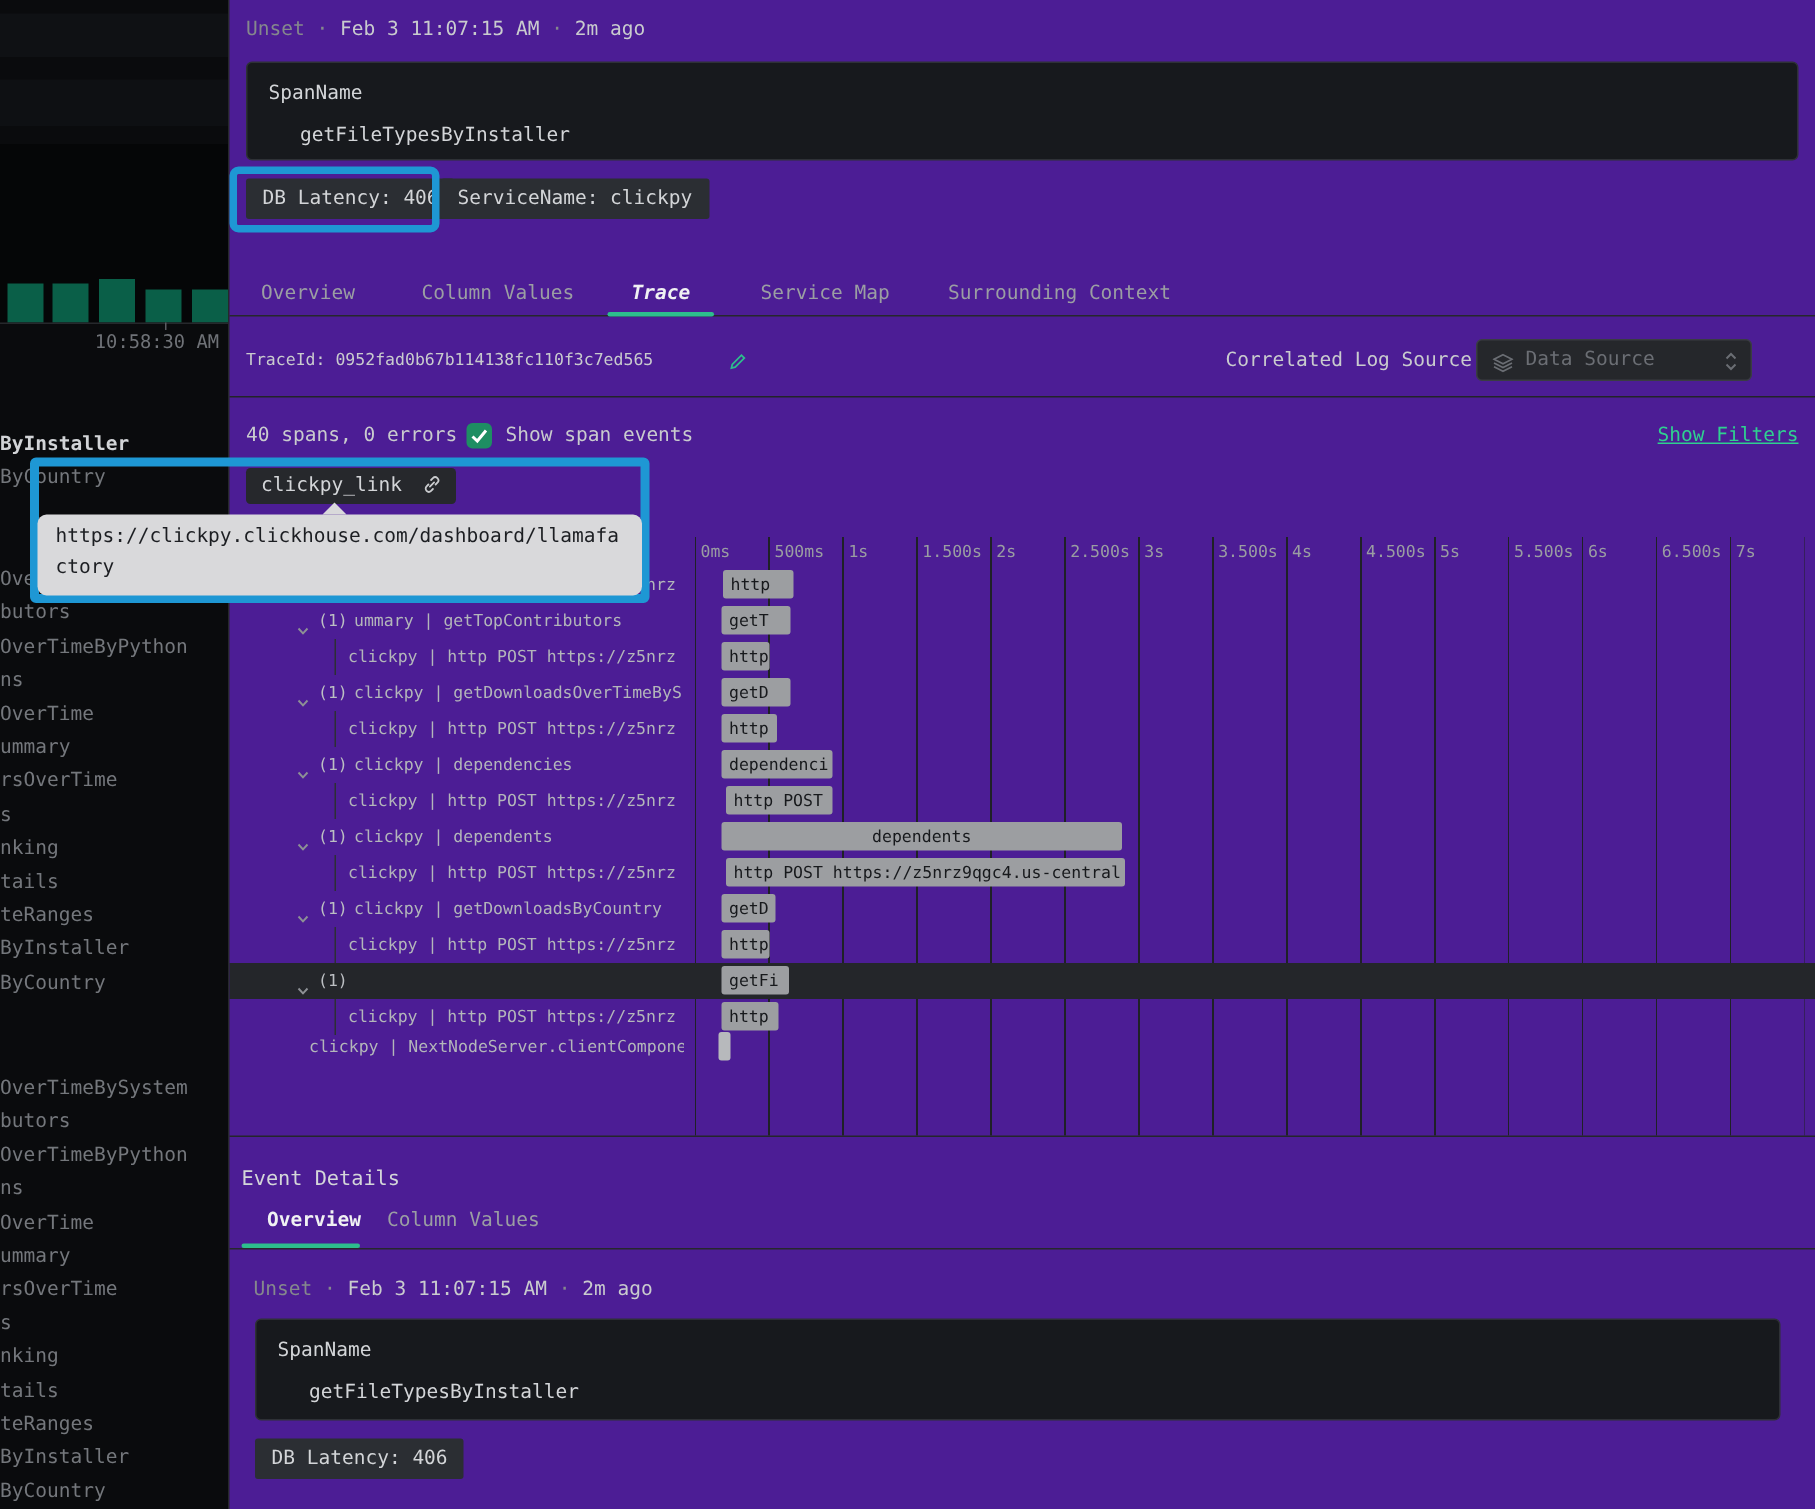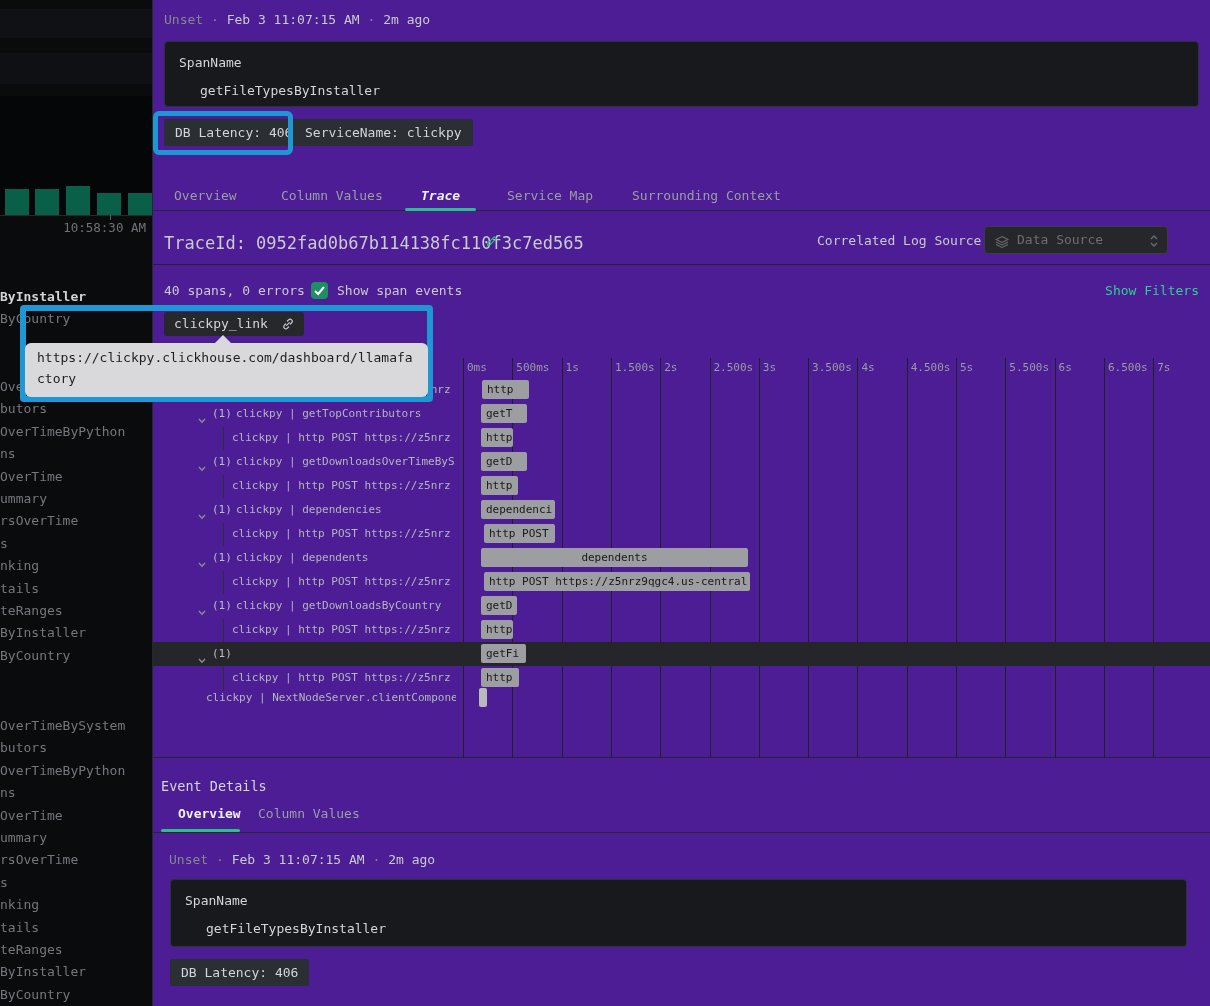--- a/index.html
+++ b/index.html
@@ -32,21 +32,21 @@
     border-radius:2px; font-size:13px; color:#d3d5d8; white-space:nowrap; }
 
   .tabbar-border { position:absolute; left:0; top:210px; width:1058px; height:1px; background:#26282c; }
   .tab { position:absolute; top:186px; height:20px; line-height:20px; font-size:13px; color:#9b9ea3; cursor:default; }
   .tab.active { color:#f0f1f3; font-weight:bold;font-style:italic; }
   .tab-underline { position:absolute; top:208px; height:3px; background:#2dbe8d; border-radius:2px; }
 
   .select { position:absolute; background:#25272b; border:1px solid #3a3d42; border-radius:4px; }
   .select .ph { position:absolute; left:32px; top:5px; font-size:13px; color:#6b6e74; }
 
-  .greenlink { color:#2fd090; font-size:13px; }
+  .greenlink { color:#2fd090; font-size:13px; text-decoration:underline; }
   .checkbox { position:absolute; width:17px; height:17px; border-radius:4px; background:#1e8e63; }
   .chip { position:absolute; height:24px; line-height:24px; background:#26282c; border-radius:3px;
     padding:0 10px; font-size:13px; color:#d3d5d8; white-space:nowrap; }
 
   
   .grid { position:absolute; left:310px; top:358px; width:740px; height:399px;
     background:repeating-linear-gradient(to right,#1f2126 0px,#1f2126 1px,transparent 1px,transparent 49.3px); }
   .axis-lab { position:absolute; top:361px; font-size:11px; color:#9a9da2; white-space:nowrap; }
   .rows { position:absolute; left:0; top:378px; width:1058px; height:336px; }
   .trow { position:absolute; left:0; width:1058px; height:24px; }
@@ -147,21 +147,21 @@
     <div class="tabbar-border"></div>
     <div id="main-tabs">
         <div class="tab" style="left: 21px;">Overview</div>
         <div class="tab" style="left: 128px;">Column Values</div>
         <div class="tab active" style="left: 268px;">Trace</div>
         <div class="tab" style="left: 354px;">Service Map</div>
         <div class="tab" style="left: 479px;">Surrounding Context</div>
       </div>
     <div class="tab-underline" style="left:252px;width:71px;"></div>
 
-    <div class="abs txt" style="left:11px;top:233px;font-size:17px;">TraceId: 0952fad0b67b114138fc110f3c7ed565</div>
+    <div class="abs txt" style="left:11px;top:233px;font-size:11px;">TraceId: 0952fad0b67b114138fc110f3c7ed565</div>
     <span class="abs" style="left:332px;top:233px;">
       <svg width="14" height="14" viewBox="0 0 14 14">
           <path d="M2.6 11.4 L3.2 8.9 L9.3 2.8 L11.2 4.7 L5.1 10.8 Z" fill="none" stroke="#2dbe8d" stroke-width="1.2"></path>
         </svg>
     </span>
     <div class="abs txt" style="left:664px;top:233px;font-size:13px;text-align:center;">Correlated Log Source</div>
     <div class="select" style="left:831px;top:226px;width:184px;height:28px;">
       <span class="abs" style="left:10px;top:7px;">
         <svg width="14" height="14" viewBox="0 0 14 14" fill="none" stroke="#6b6e74" stroke-width="1.1">
           <polygon points="7,1.5 13,4.5 7,7.5 1,4.5"></polygon>
@@ -224,21 +224,21 @@
             <div class="rn-lab" style="left: 79px;">clickpy | http POST https://z5nrz</div>
           </div>
           <div class="bar" style="left: 329px; width: 47px;">http</div>
         </div>
         <div class="trow" style="top: 24px;">
           <div class="row-name">
             <div class="rn-chev"><svg width="10" height="9" viewBox="0 0 10 9">
                 <polyline points="2,3 5,6.2 8,3" fill="none" stroke="#8d9095" stroke-width="1.3"></polyline>
               </svg></div>
             <div class="rn-count">(1)</div>
-            <div class="rn-lab" style="left: 83px;">clickpy | getTopContributors</div>
+            <div class="rn-lab" style="left: 83px;">ummary | getTopContributors</div>
           </div>
           <div class="bar" style="left: 328px; width: 46px;">getT</div>
         </div>
         <div class="trow" style="top: 48px;">
           <div class="row-name">
             <div class="guide"></div>
             <div class="rn-lab" style="left: 79px;">clickpy | http POST https://z5nrz</div>
           </div>
           <div class="bar" style="left: 328px; width: 32px;">http</div>
         </div>

